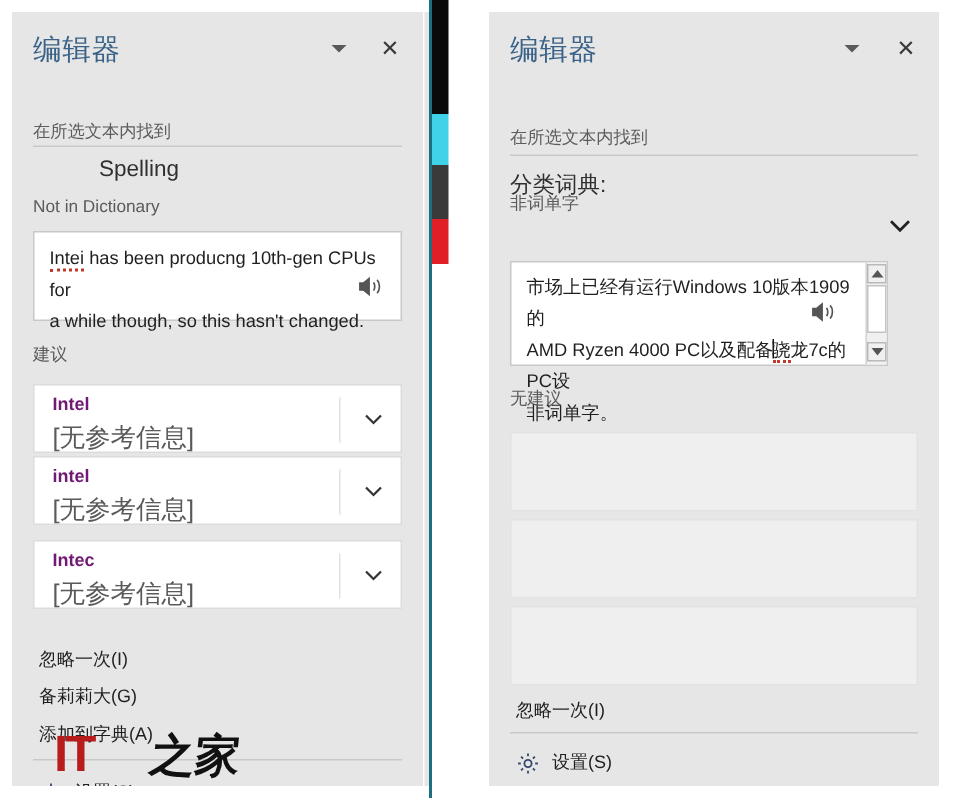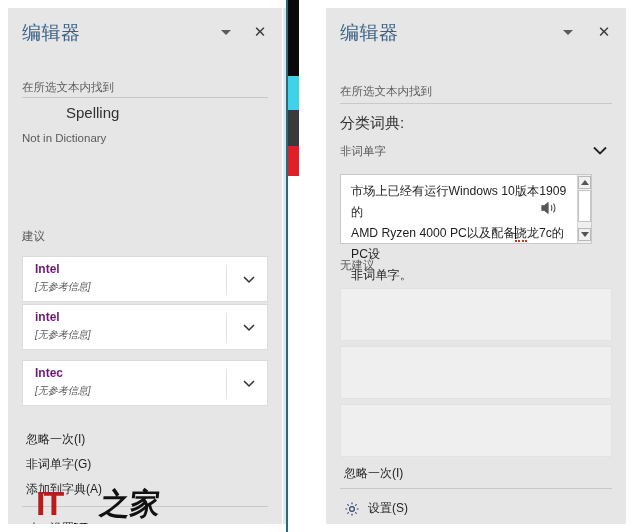--- a/index.html
+++ b/index.html
@@ -110,21 +110,21 @@
     background:#ffffff;
     border:1px solid #dcdcdc;
     box-sizing:border-box;
   }
   .sugg-word{
     position:absolute;left:12px;top:5px;
     font-size:12px;font-weight:bold;color:#701a75;
   }
   .sugg-sub{
     position:absolute;left:12px;top:23px;
-    font-size:10px;color:#5a5a5a;font-style:italic;
+    font-size:17px;color:#5a5a5a;
   }
   .sugg-div{
     position:absolute;right:40px;top:8px;
     width:1px;height:30px;background:#e2e2e2;
   }
   .sugg-chev{
     position:absolute;right:10px;top:14px;
     width:16px;height:16px;
   }
 
@@ -230,20 +230,33 @@
           <span class="x-glyph">✕</span>
         </div>
       </div>
 
       <div class="found-label" style="top:72px;">在所选文本内找到</div>
       <div class="rule" style="top:89px;width:246px;"></div>
 
       <div class="section-head" style="top:96px;margin-left:44px;">Spelling</div>
       <div class="sub-label" style="top:124px;">Not in Dictionary</div>
 
+      <div class="sentbox" style="left:14px;top:146px;width:246px;height:60px;">
+        <div class="sent-text" style="left:10px;top:7px;width:220px;">
+          <span class="misspell">Intei</span><span> has been producng 10th-gen CPUs for</span><br>
+          <span>a while though, so this hasn't changed.</span>
+        </div>
+        <div class="speaker" style="right:10px;top:28px;">
+          <svg viewBox="0 0 24 20" width="20" height="16" fill="none" stroke="#555" stroke-width="1.4">
+            <path d="M3 7h3l5-4v14l-5-4H3z" fill="#555" stroke="#555" stroke-width="1"></path>
+            <path d="M14.5 6.5c1.4 1.4 1.4 5.6 0 7"></path>
+            <path d="M17.5 4.5c2.6 2.6 2.6 8.4 0 11"></path>
+          </svg>
+        </div>
+      </div>
 
       <div class="sub-label" style="top:221px;">建议</div>
 
       <div class="sugg-card" style="top:248px;">
         <div class="sugg-word">Intel</div>
         <div class="sugg-sub">[无参考信息]</div>
         <div class="sugg-div"></div>
         <div class="sugg-chev">
           <svg viewBox="0 0 16 16" width="16" height="16" fill="none" stroke="#333" stroke-width="1.5">
               <path d="M3 6l5 5 5-5"></path>
@@ -267,21 +280,21 @@
         <div class="sugg-sub">[无参考信息]</div>
         <div class="sugg-div"></div>
         <div class="sugg-chev">
           <svg viewBox="0 0 16 16" width="16" height="16" fill="none" stroke="#333" stroke-width="1.5">
               <path d="M3 6l5 5 5-5"></path>
             </svg>
         </div>
       </div>
 
       <div class="action" style="top:423px;">忽略一次(I)</div>
-      <div class="action" style="top:448px;">非词单字(G)</div>
+      <div class="action" style="top:448px;">备莉莉大(G)</div>
       <div class="action" style="top:473px;">添加到字典(A)</div>
 
       <div class="rule" style="top:498px;width:246px;"></div>
 
       <div class="settings-row" style="top:512px;">
         <span class="gear">
           <svg viewBox="0 0 16 16" width="16" height="16" fill="none" stroke="#33466b" stroke-width="1.2">
             <circle cx="8" cy="8" r="2.4"></circle>
             <path d="M8 1.4v1.8M8 12.8v1.8M1.4 8h1.8M12.8 8h1.8M3.4 3.4l1.3 1.3M11.3 11.3l1.3 1.3M12.6 3.4l-1.3 1.3M4.7 11.3l-1.3 1.3"></path>
           </svg>
@@ -319,21 +332,21 @@
         <div class="hdr-btn" style="right:12px;">
           <span class="x-glyph">✕</span>
         </div>
       </div>
 
       <div class="found-label" style="top:76px;">在所选文本内找到</div>
       <div class="rule" style="top:95px;width:272px;"></div>
 
       <div class="section-head" style="top:106px;text-align:right;">分类词典:</div>
 
-      <div class="sub-label" style="top:136px;">非词单字</div>
+      <div class="sub-label" style="top:120px;">非词单字</div>
       <div class="big-chev" style="right:16px;top:132px;">
         <svg viewBox="0 0 20 20" width="20" height="20" fill="none" stroke="#222" stroke-width="1.8">
             <path d="M4 7.5l6 6 6-6"></path>
           </svg>
       </div>
 
       <div class="sentbox" style="left:14px;top:166px;width:252px;height:70px;padding-left:8px;">
         <div class="sent-text" style="left:10px;top:6px;width:224px;line-height:21px;">
           <span>市场上已经有运行Windows 10版本1909的</span><br>
           <span>AMD Ryzen 4000 PC以及配备</span><span class="caret-bar"></span><span class="cjk-err">骁</span><span>龙7c的PC设</span><br>

